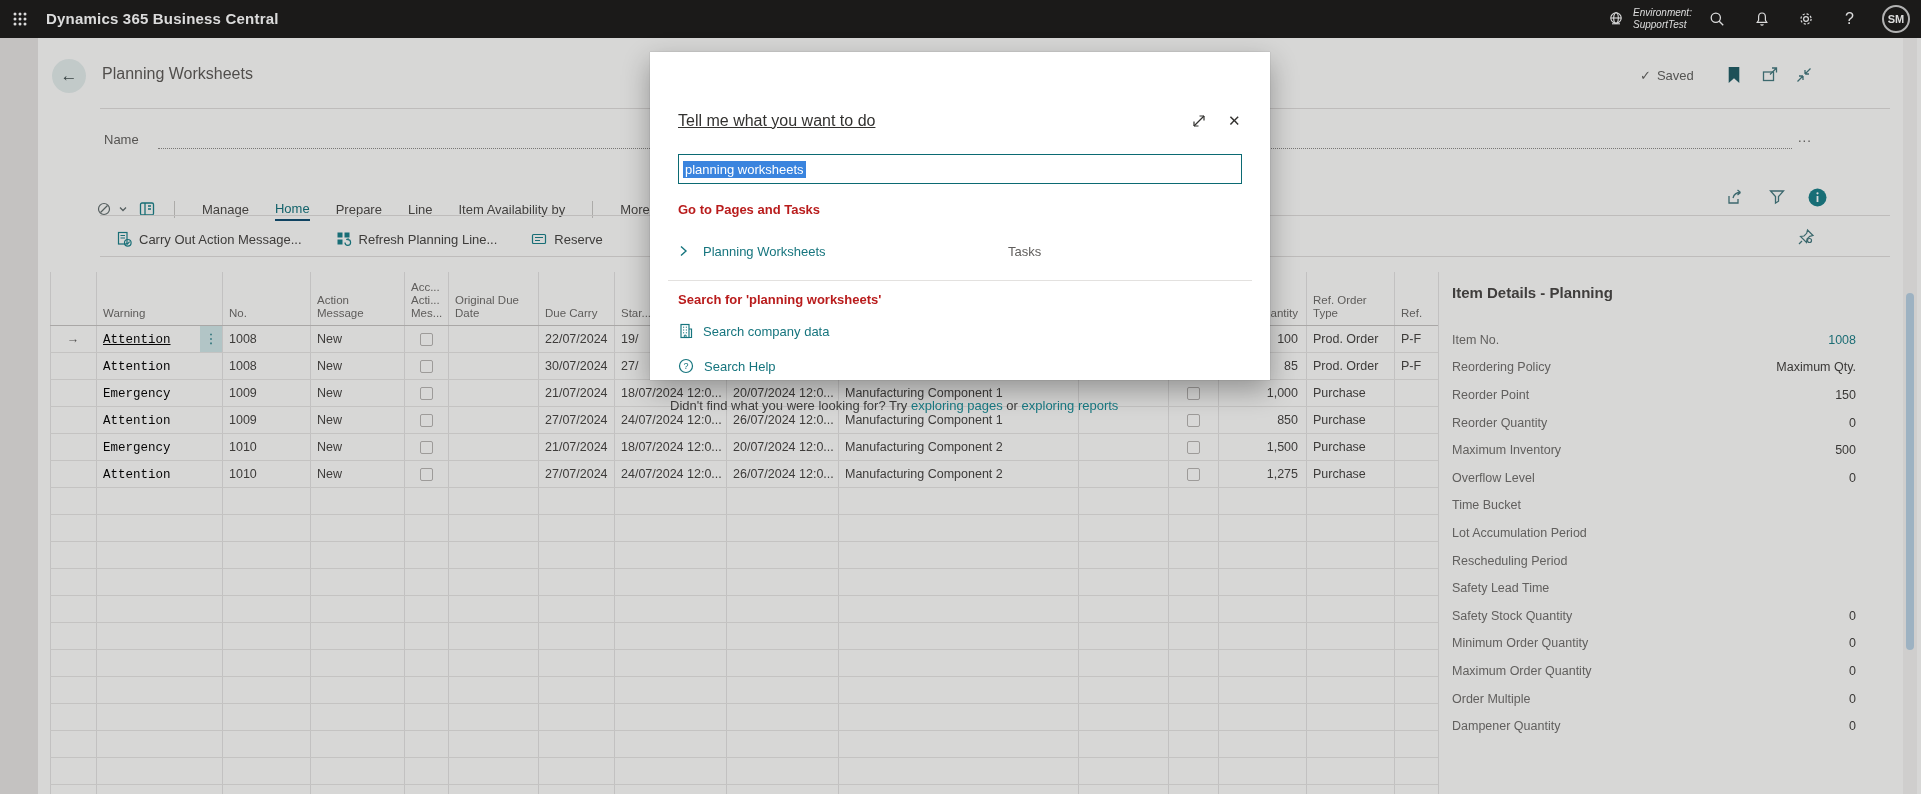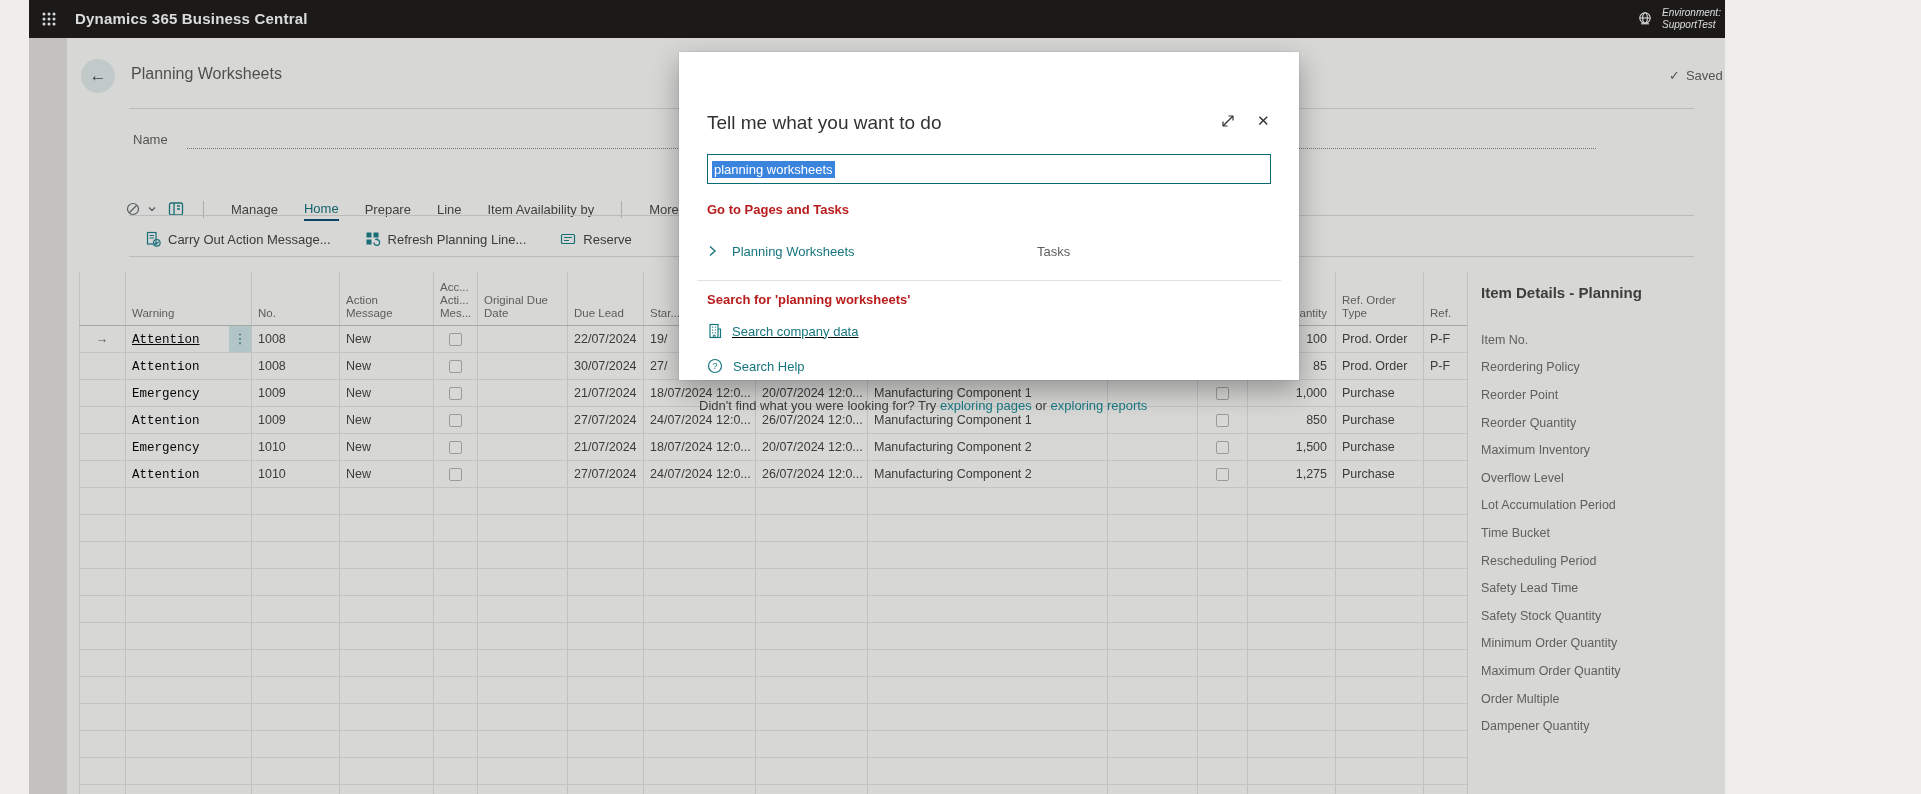--- a/index.html
+++ b/index.html
@@ -1,18 +1,18 @@
 <!DOCTYPE html>
 <html><head>
 <meta charset="utf-8">
 <style>
   * { margin:0; padding:0; box-sizing:border-box; }
   html,body { width:1921px; height:794px; overflow:hidden; background:#efeeed;
     font-family:"Liberation Sans", sans-serif; }
-  #screen { position:relative; width:1696px; height:794px; overflow:hidden; background:#efeeed;margin-left:29px; }
+  #screen { position:relative; width:1921px; height:794px; overflow:hidden; background:#efeeed; }
 
   
   .topbar { position:absolute; left:0; top:0; width:1921px; height:38px; background:#1b1a19; z-index:10; }
   .topbar .title { position:absolute; left:46px; top:0; line-height:38px; color:#fff; font-size:15px; font-weight:700; letter-spacing:.2px; }
   .tb-ic { position:absolute; top:11px; width:16px; height:16px; color:#fff; }
   .env { position:absolute; left:1633px; top:7px; color:#fff; font-size:10px; line-height:12px;font-style:italic; }
   .avatar { position:absolute; left:1882px; top:5px; width:28px; height:28px; border:2px solid #cfcfcf; border-radius:50%;
     color:#fff; font-size:11px; font-weight:700; display:flex; align-items:center; justify-content:center; background:#1b1a19; }
   .qmark { position:absolute; left:1845px; top:0; line-height:38px; color:#fff; font-size:16px; }
 
@@ -70,21 +70,21 @@
   .pvalue { font-size:12.5px; color:#3f3d3b; }
   .pvalue.link { color:#1c7c85; }
 
   .sb-track { position:absolute; left:1903px; top:38px; width:14px; bottom:0; background:#f1f0ef; }
   .sb-thumb { position:absolute; left:3px; top:255px; width:8px; height:357px; background:#b6cfe2; border-radius:4px; }
 
   
   .overlay { position:absolute; inset:0; background:rgba(30,29,28,0.16); z-index:40; }
   .dialog { position:absolute; left:650px; top:52px; width:620px; height:328px; background:#fff; z-index:50;
     box-shadow:0 10px 26px rgba(0,0,0,0.32), 0 0 1px rgba(0,0,0,0.25); }
-  .dlg-title { position:absolute; left:28px; top:60px; font-size:19px; color:#333230; }
+  .dlg-title { position:absolute; left:28px; top:60px; font-size:16px; color:#333230;text-decoration:underline; }
   .dlg-ic { position:absolute; top:60px; width:18px; height:18px; color:#333230; }
   .dlg-input { position:absolute; left:28px; top:102px; width:564px; height:30px; border:1px solid #0b6a73;
     font-size:13px; display:flex; align-items:center; padding-left:4px; background:#fff; }
   .dlg-input .seltext { background:#3a84de; color:#fff; padding:1px 2px; }
   .dlg-h { position:absolute; left:28px; font-size:13px; font-weight:700; color:#b91c1c; }
   .dlg-row { position:absolute; left:28px; right:28px; display:flex; align-items:center; }
   .dlg-link { color:#16757e; font-size:13px; text-decoration:none; }
   .dlg-cat { position:absolute; left:330px; font-size:13px; color:#605e5c; }
   .dlg-div { position:absolute; left:18px; right:18px; top:172px; height:1px; background:#e3e1df; }
   .dlg-footer { position:absolute; left:20px; top:346px; font-size:13px; color:#3b3a39; }
@@ -293,21 +293,21 @@
       <div class="th"></div>
       <div class="th">Warning</div>
       <div class="th">No.</div>
       <div class="th">Action
 Message</div>
       <div class="th">Acc...
 Acti...
 Mes...</div>
       <div class="th">Original Due
 Date</div>
-      <div class="th">Due Lead</div>
+      <div class="th">Due Carry</div>
       <div class="th">Star...</div>
       <div class="th"></div>
       <div class="th"></div>
       <div class="th"></div>
       <div class="th"></div>
       <div class="th num">Quantity</div>
       <div class="th">Ref. Order
 Type</div>
       <div class="th">Ref.</div>
     </div>
@@ -478,25 +478,25 @@
       </div>
     <div class="pfield">
         <span class="plabel">Maximum Inventory</span>
         <span class="pvalue">500</span>
       </div>
     <div class="pfield">
         <span class="plabel">Overflow Level</span>
         <span class="pvalue">0</span>
       </div>
     <div class="pfield">
+        <span class="plabel">Time Bucket</span>
+        <span class="pvalue"></span>
+      </div>
+    <div class="pfield">
         <span class="plabel">Lot Accumulation Period</span>
-        <span class="pvalue"></span>
-      </div>
-    <div class="pfield">
-        <span class="plabel">Time Bucket</span>
         <span class="pvalue"></span>
       </div>
     <div class="pfield">
         <span class="plabel">Rescheduling Period</span>
         <span class="pvalue"></span>
       </div>
     <div class="pfield">
         <span class="plabel">Safety Lead Time</span>
         <span class="pvalue"></span>
       </div>
@@ -553,21 +553,21 @@
           </svg>
       </span>
       <a class="dlg-link" href="#">Planning Worksheets</a>
       <span class="dlg-cat">Tasks</span>
     </div>
 
     <div class="dlg-div" style="top:228px;"></div>
 
     <div class="dlg-h" style="top:240px; font-weight:700;">Search for 'planning worksheets'</div>
 
-    <div class="dlg-row" style="top:268px; height:22px;text-decoration:underline;">
+    <div class="dlg-row" style="top:268px; height:22px;">
       <span style="margin-right:10px;">
         <svg width="15" height="16" viewBox="0 0 15 16" fill="none" stroke="#16757e" stroke-width="1.2">
             <rect x="3" y="1.5" width="8" height="13"></rect>
             <path d="M11 6 h2.5 v8.5 h-2.5"></path>
             <path d="M5 4.2 h1.2 M7.8 4.2 h1.2 M5 7 h1.2 M7.8 7 h1.2 M5 9.8 h1.2 M7.8 9.8 h1.2 M6.3 14.5 v-2.3 h1.8 v2.3" stroke-width="1"></path>
           </svg>
       </span>
       <a class="dlg-link" href="#">Search company data</a>
     </div>
     <div class="dlg-row" style="top:303px; height:22px;">

